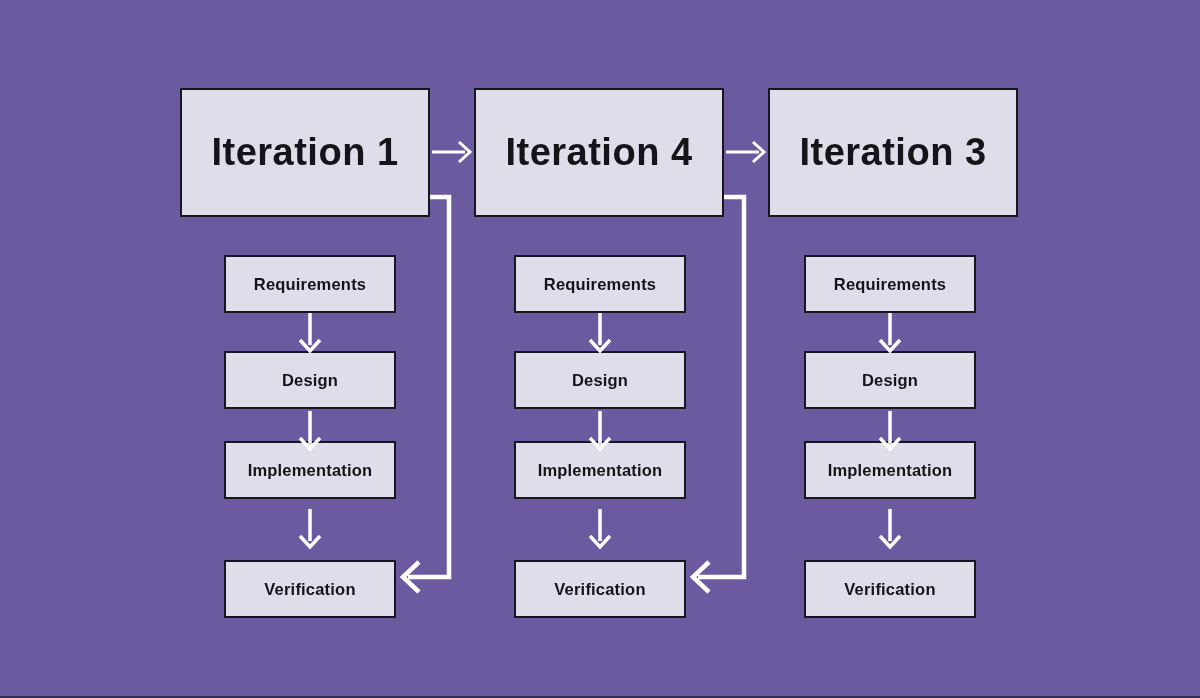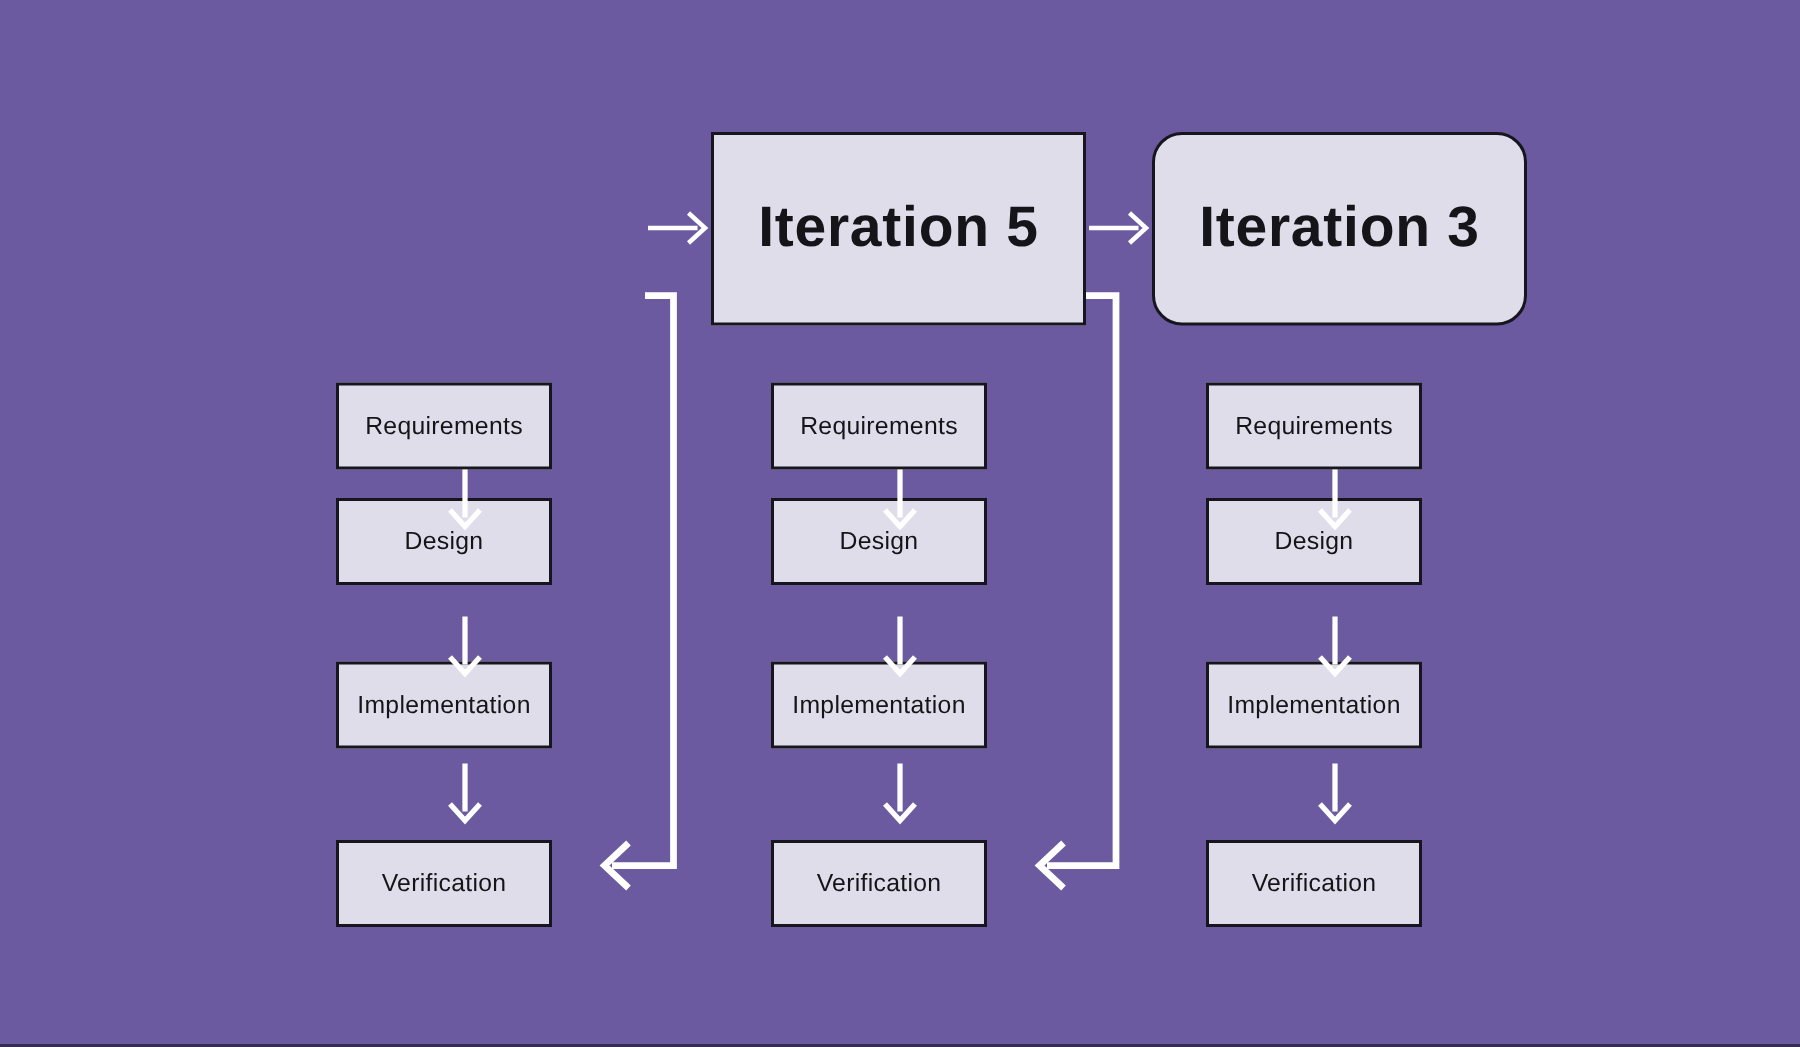--- a/index.html
+++ b/index.html
@@ -34,34 +34,34 @@
   }
   .header-box{
     width:250px;
     height:129px;
     top:88px;
     font-size:38px;
     font-weight:700;
     letter-spacing:0.5px;
   }
   .stage-box{
-    width:144px;
+    width:172px;
     height:58px;
     font-size:16.5px;
-    font-weight:400;
+    font-weight:700;
     letter-spacing:0.2px;
   }
   .h-col1{left:180px;}
   .h-col2{left:474px;}
-  .h-col3{left:768px;border-radius:20px;}
+  .h-col3{left:768px;}
   .s-col1{left:224px;}
   .s-col2{left:514px;}
   .s-col3{left:804px;}
   .row1{top:255px;}
-  .row2{top:332px;}
+  .row2{top:351px;}
   .row3{top:441px;}
   .row4{top:560px;}
   svg.connectors{
     position:absolute;
     top:0;left:0;
     width:1200px;height:698px;
     pointer-events:none;
   }
   svg.connectors path{
     stroke:var(--arrow);
@@ -71,22 +71,25 @@
   }
   .thin{stroke-width:3px;}
   .mid{stroke-width:3.5px;}
   .thick{stroke-width:4.5px;}
 </style>
 </head>
 <body>
 
 <div class="canvas">
 
+  <div class="box header-box h-col1">
+    <span>Iteration 1</span>
+  </div>
   <div class="box header-box h-col2">
-    <span>Iteration 5</span>
+    <span>Iteration 4</span>
   </div>
   <div class="box header-box h-col3">
     <span>Iteration 3</span>
   </div>
 
   <div class="box stage-box s-col1 row1">
     <span>Requirements</span>
   </div>
   <div class="box stage-box s-col1 row2">
     <span>Design</span>

